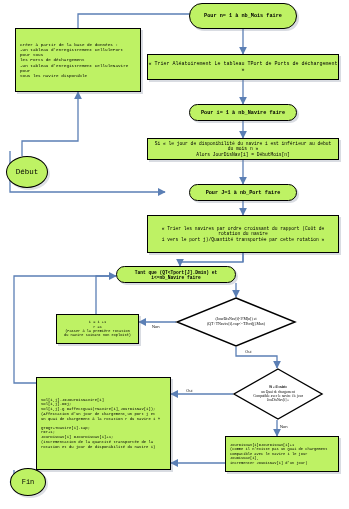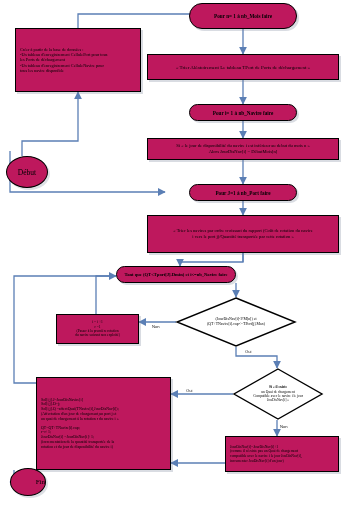--- a/index.html
+++ b/index.html
@@ -26,22 +26,23 @@
     pointer-events: none;
   }
   .node {
     position: absolute;
     box-sizing: border-box;
     display: flex;
     align-items: center;
     justify-content: center;
     text-align: center;
     color: #000000;
-    background: #be185d;
+    background: #bef264;
     z-index: 2;
+    font-family: Liberation Mono, monospace;
   }
   .proc {
     border: 1.4px solid #000000;
     box-shadow: 2px 2px 0 rgba(120,130,150,0.28);
   }
   .term {
     border: 1.4px solid #000000;
     border-radius: 999px;
     box-shadow: 2px 2px 0 rgba(120,130,150,0.28);
     font-weight: bold;
@@ -254,17 +255,17 @@
 
   <div class="node proc txt-left" style="left:225px; top:436px; width:114px; height:36px; font-size:3.7px;">
     <div class="inner">
       <div>JourDisNav[i]=JourDisNav[i]+1</div>
       <div>(comme il n'existe pas un Quai de chargement</div>
       <div> compatible avec le navire i le jour  JouDisNav[i],</div>
       <div> incrementer  JouDisNav[i] d'un jour)</div>
     </div>
   </div>
 
-  <div class="node circ" style="left:10px; top:468px; width:36px; height:28px; font-size:7px;justify-content:flex-end;">
+  <div class="node circ" style="left:10px; top:468px; width:36px; height:28px; font-size:7px;">
     <span>Fin</span>
   </div>
 
 </div>
 
 </body></html>

